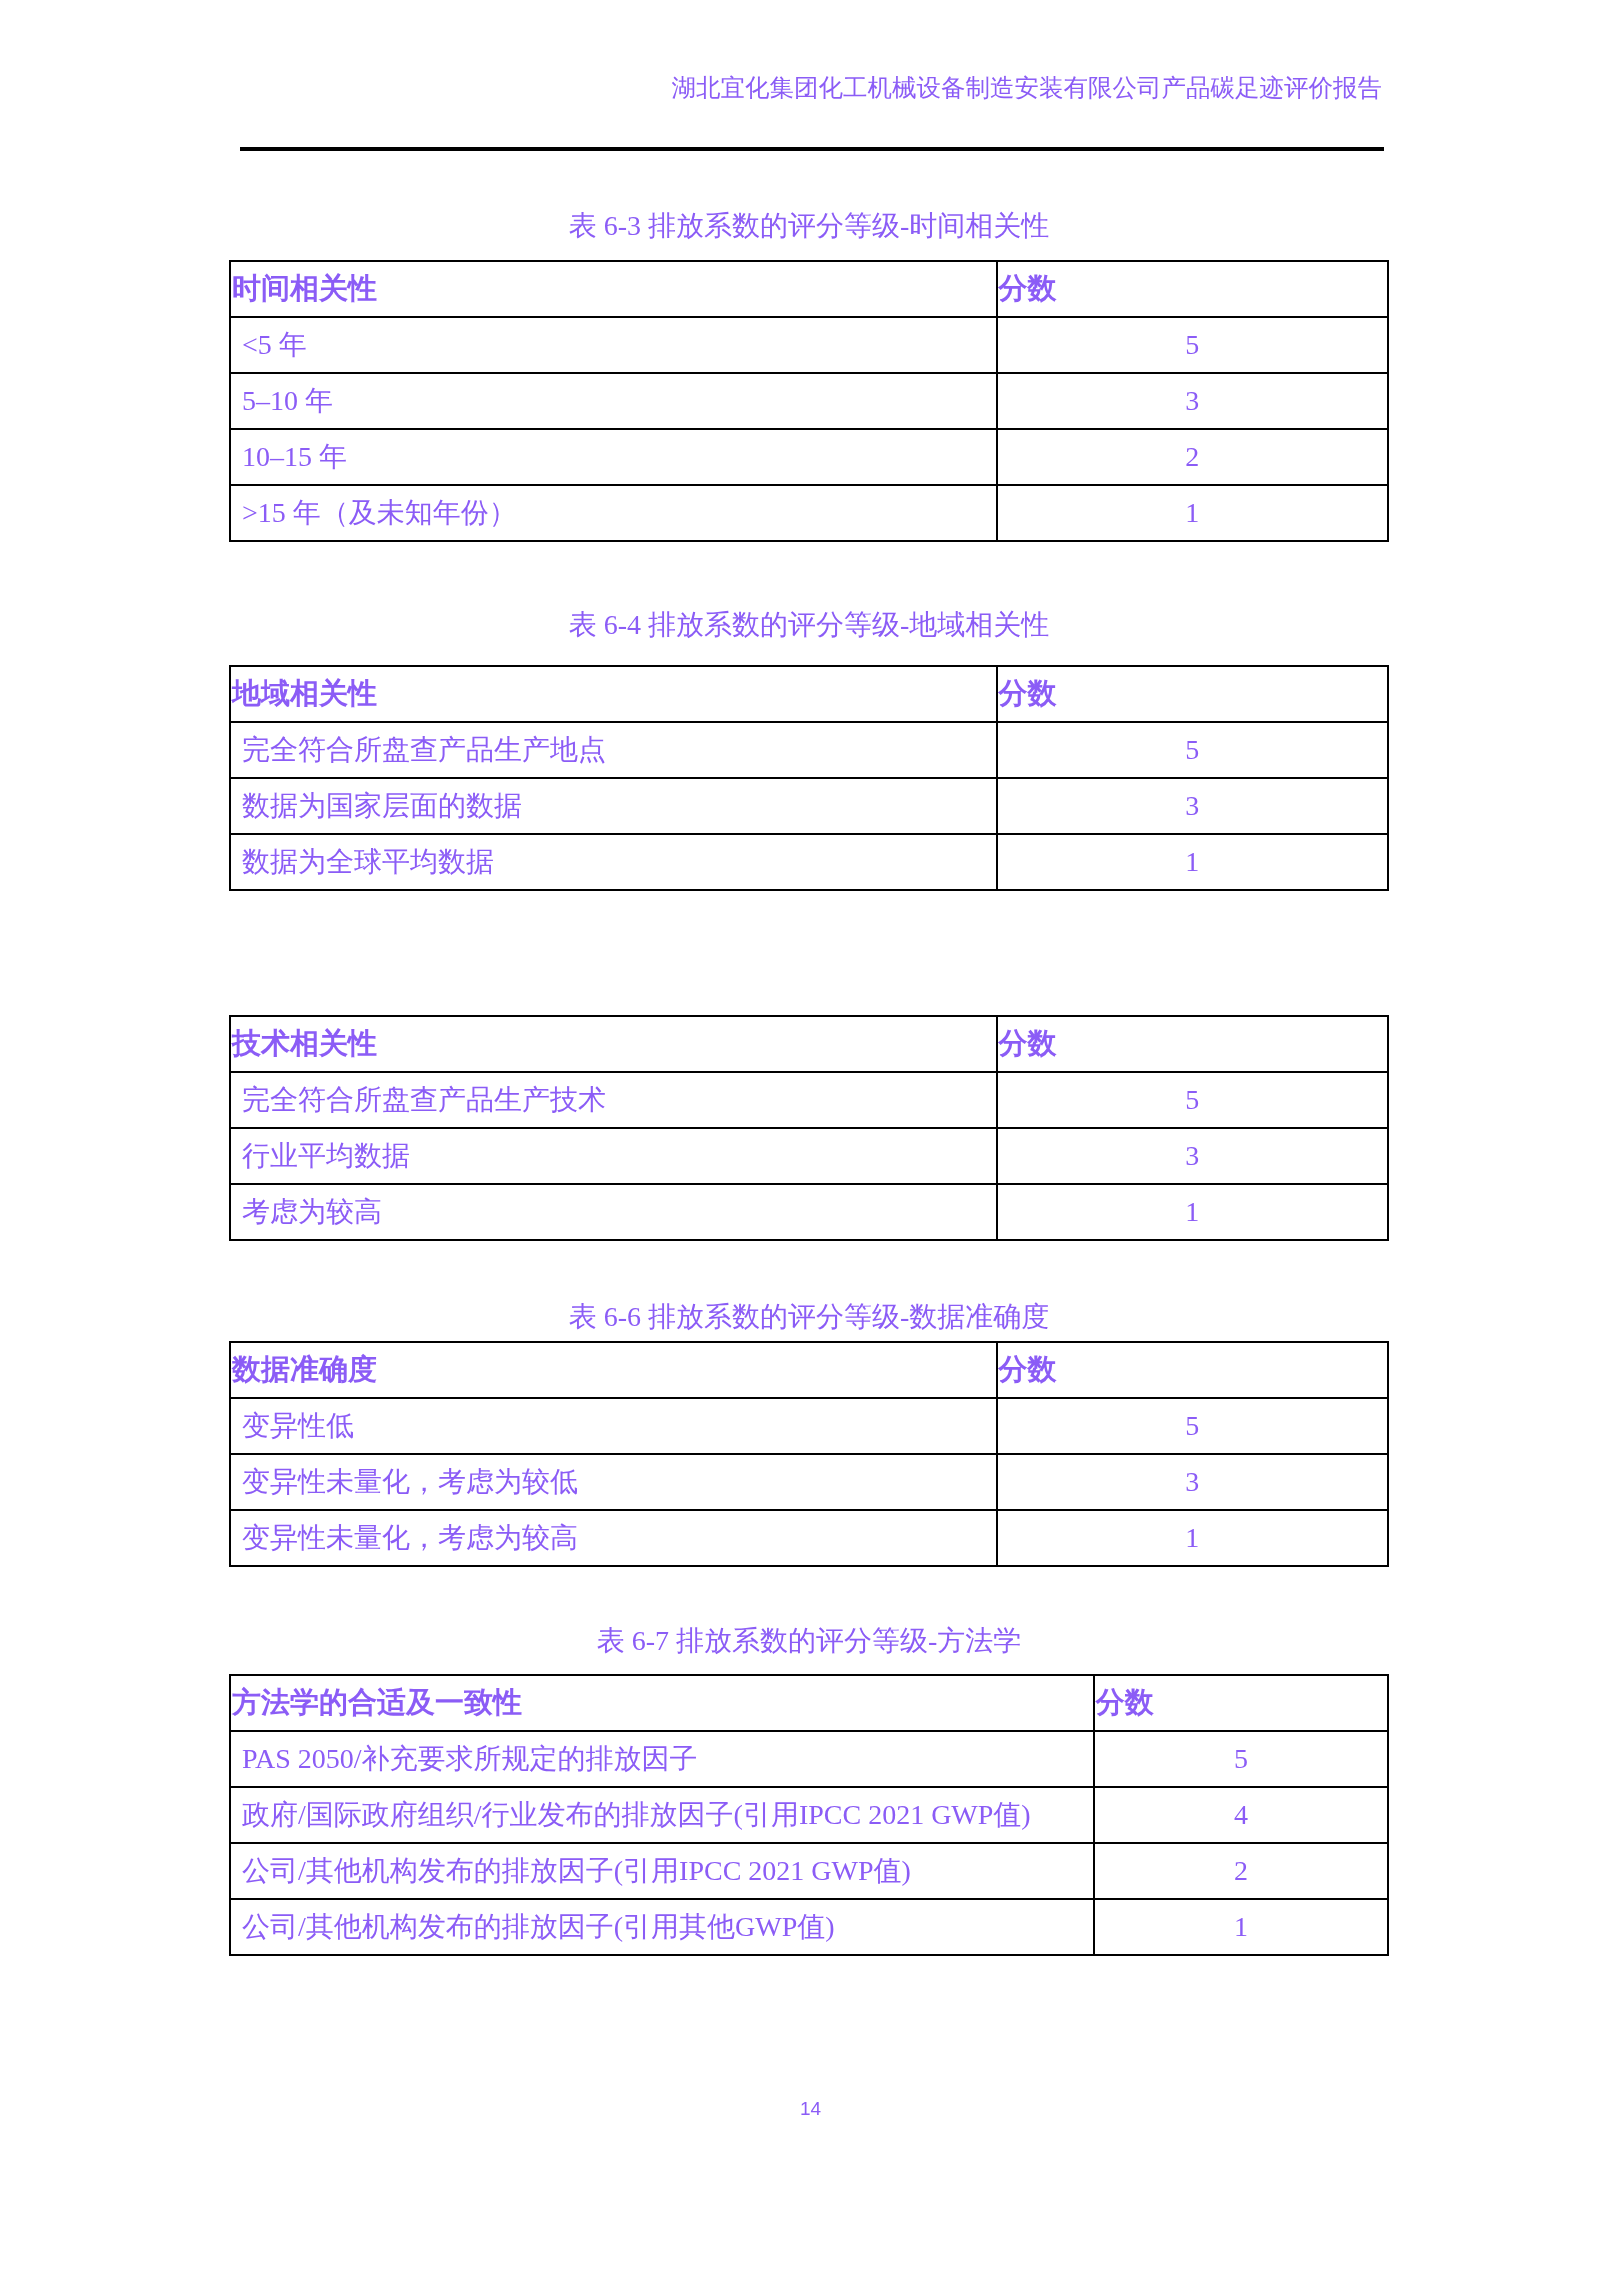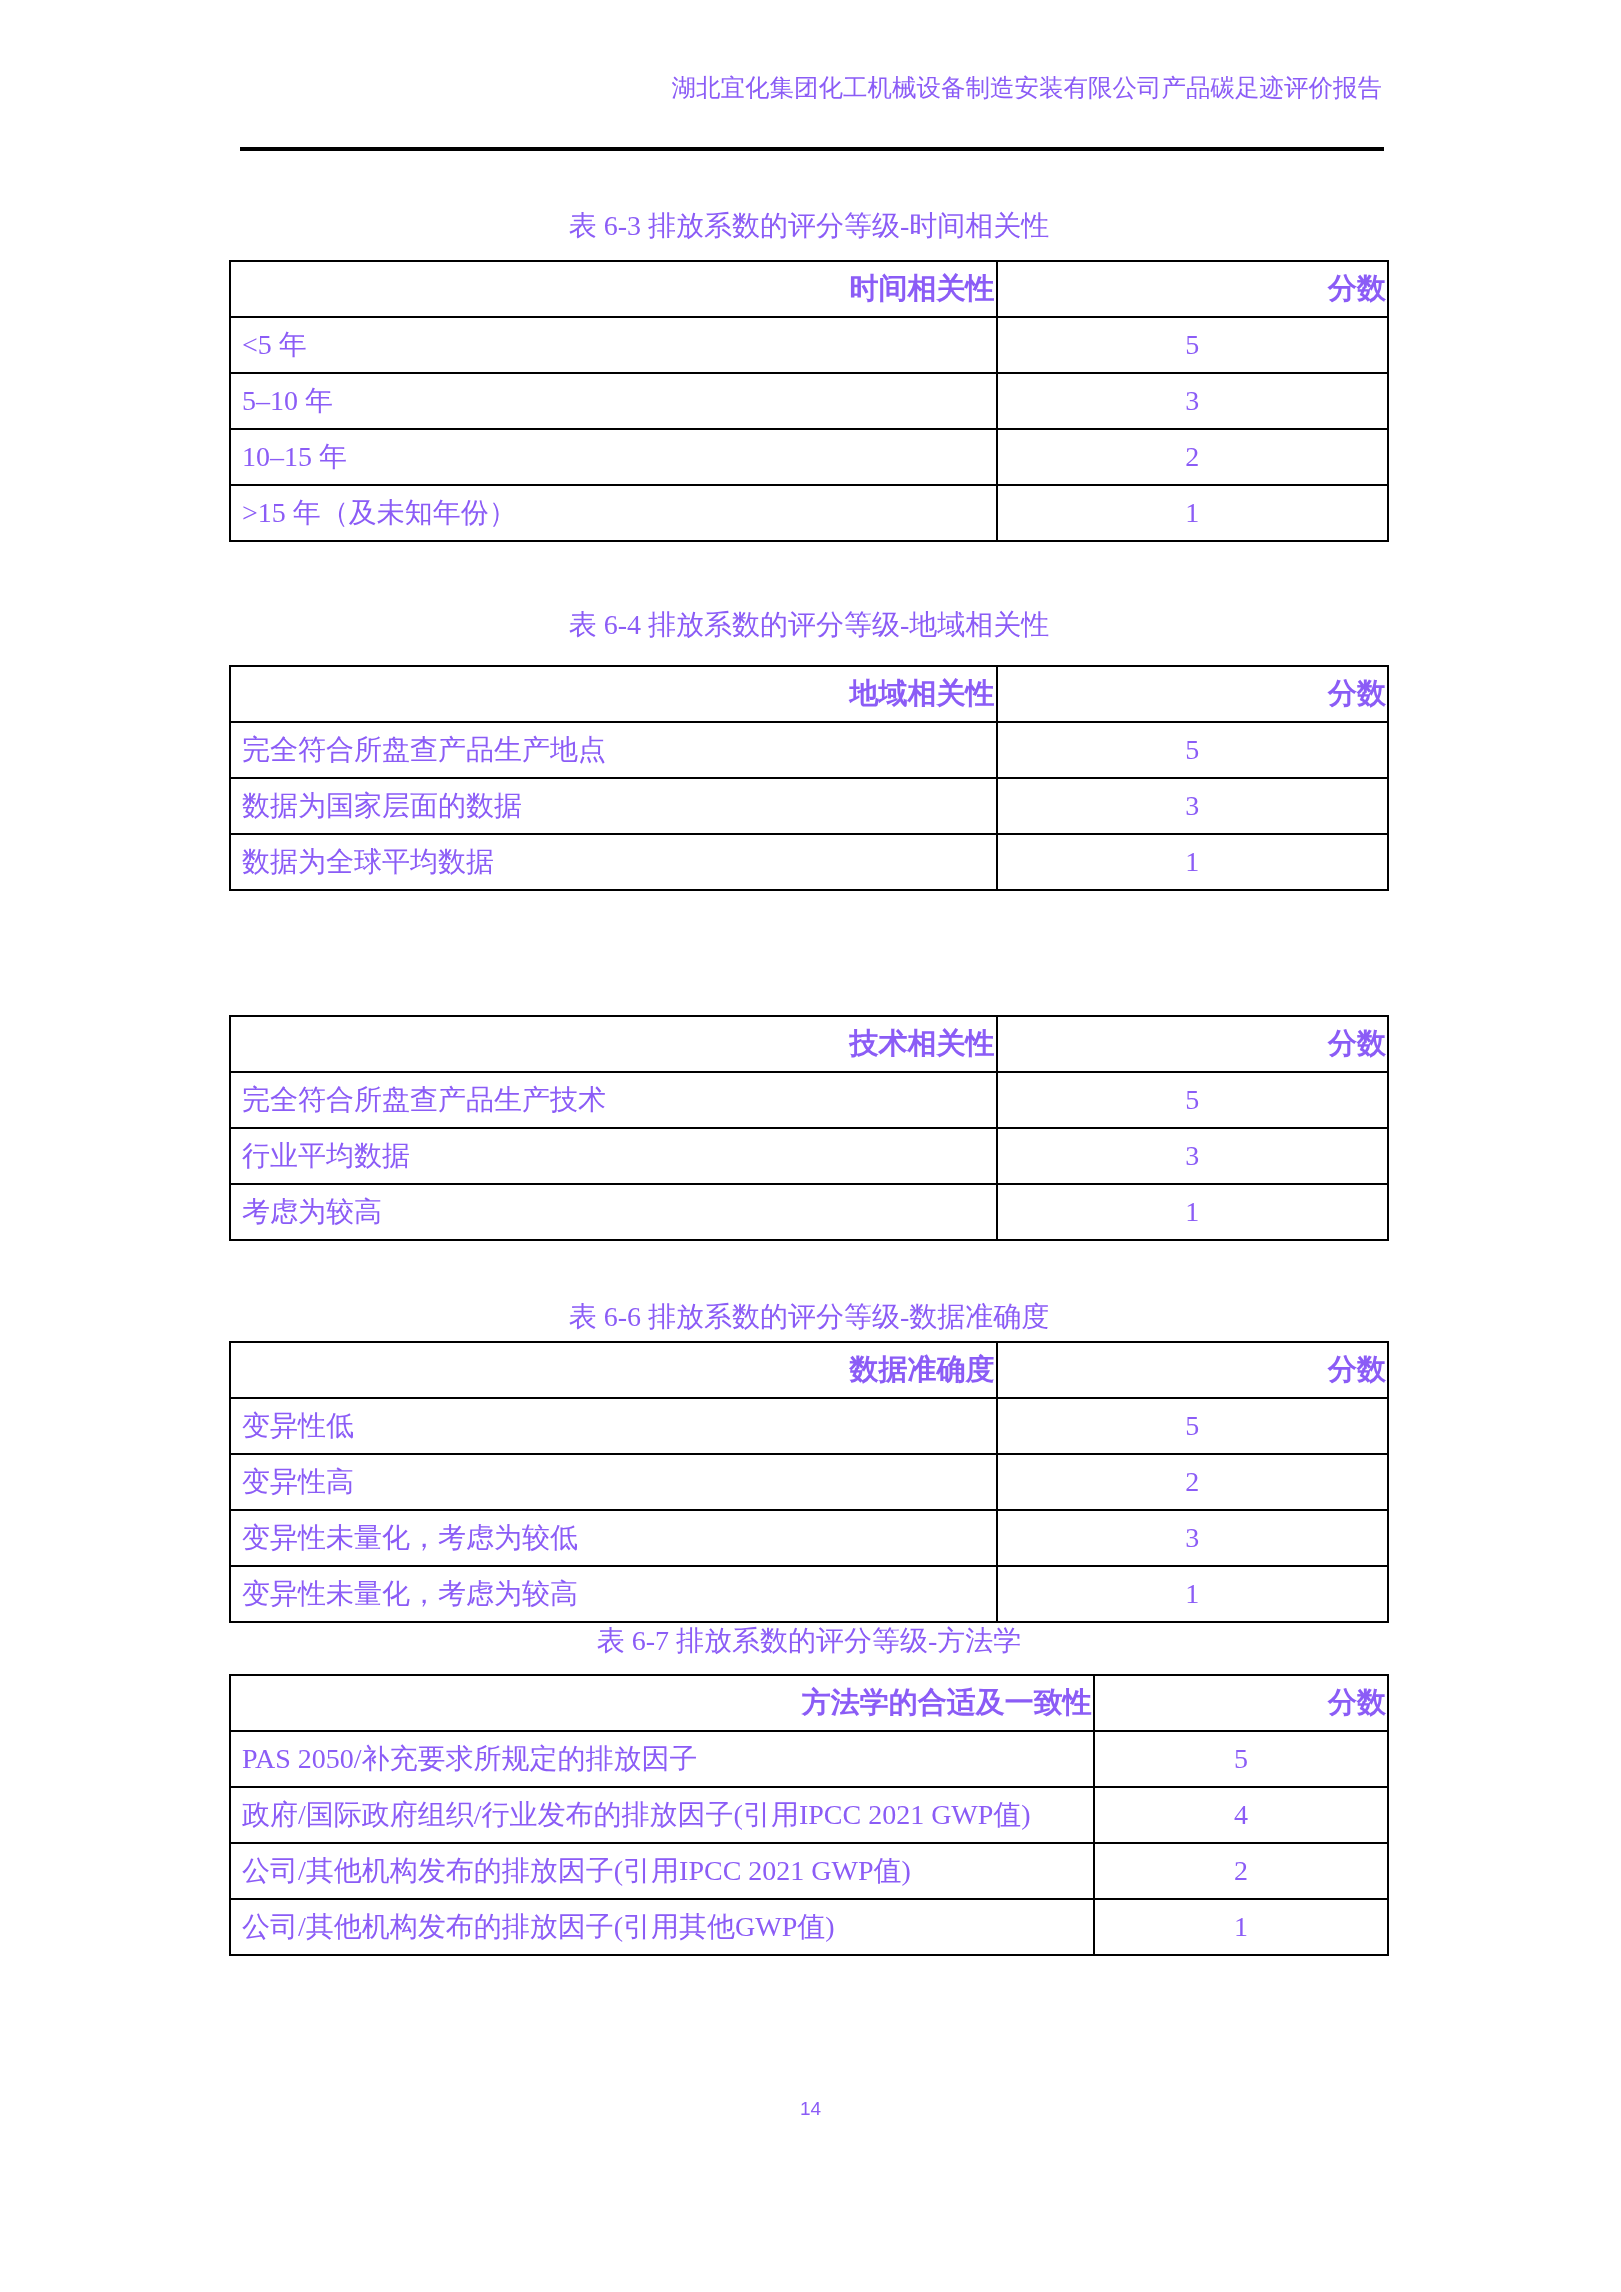--- a/index.html
+++ b/index.html
@@ -53,21 +53,21 @@
   table.score-table th, table.score-table td {
     border:2px solid #000000;
     height:52px;
     vertical-align:middle;
     overflow:hidden;
   }
   table.score-table th {
     border-bottom:2.9px solid #000000;
     font-size:29px;
     font-weight:bold;
-    text-align:right;
+    text-align:left;
   }
   table.score-table td { font-size:28px; }
   td.label-cell { text-align:left; padding-left:11px; }
   td.score-cell { text-align:center; }
 
   .page-number {
     position:absolute;
     top:2098px; left:0; width:1621px;
     text-align:center;
     font-size:19px;
@@ -179,24 +179,20 @@
       <tbody>
           <tr>
         <th>数据准确度</th>
         <th>分数</th>
       </tr>
       <tr>
         <td class="label-cell">变异性低</td>
         <td class="score-cell">5</td>
       </tr>
       <tr>
-        <td class="label-cell">变异性高</td>
-        <td class="score-cell">2</td>
-      </tr>
-      <tr>
         <td class="label-cell">变异性未量化，考虑为较低</td>
         <td class="score-cell">3</td>
       </tr>
       <tr>
         <td class="label-cell">变异性未量化，考虑为较高</td>
         <td class="score-cell">1</td>
       </tr>
     </tbody>
       </table>
   </div>

